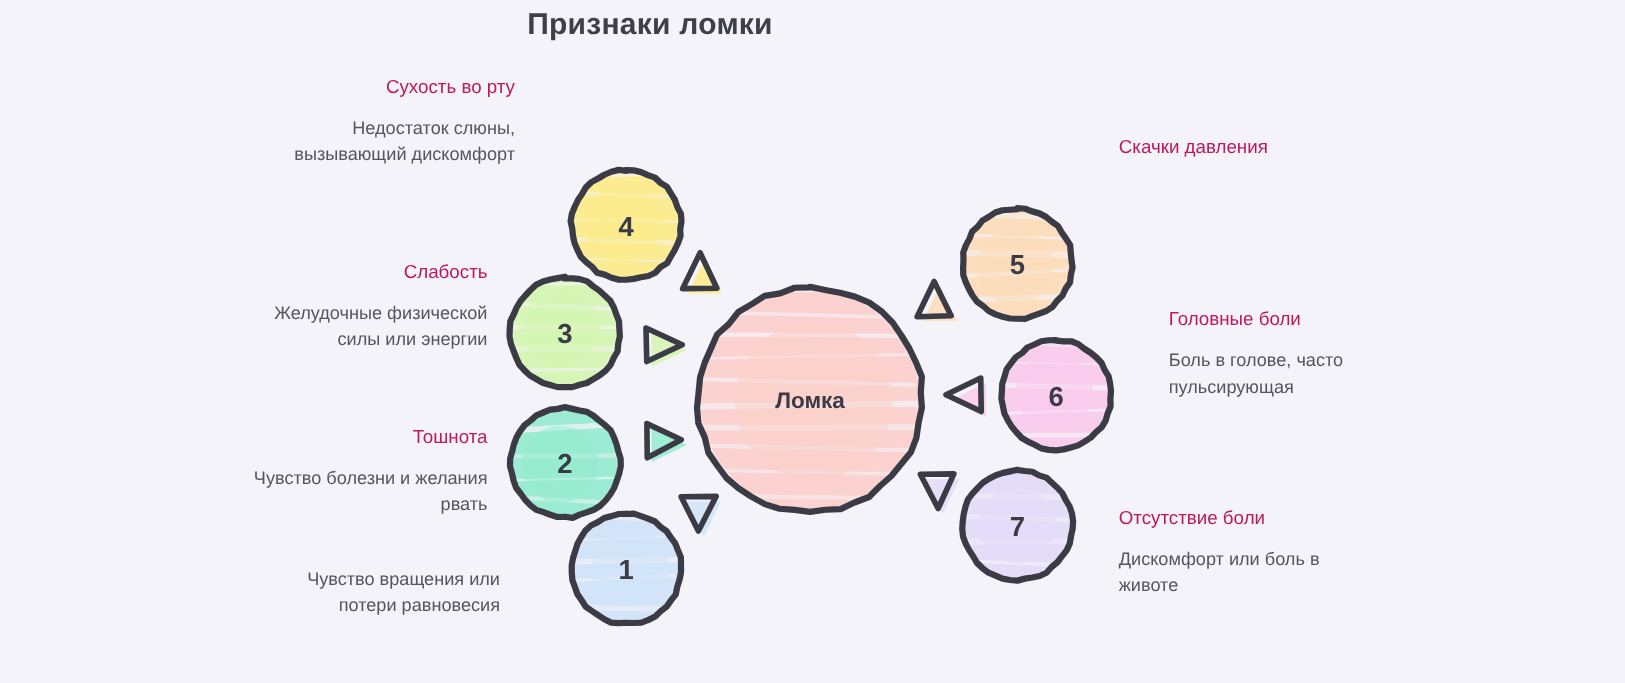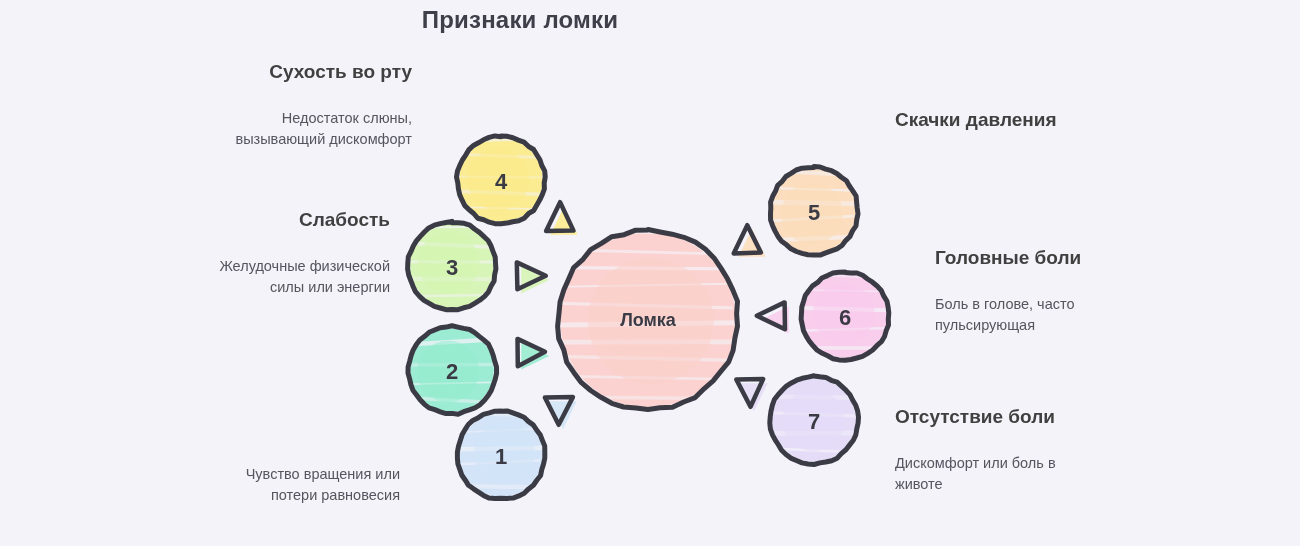--- a/index.html
+++ b/index.html
@@ -65,28 +65,28 @@
 
   
   .label-block {
     position: absolute;
     width: 190px;
   }
   .label-block.left  { text-align: right; }
   .label-block.right { text-align: left; }
 
   .label-title {
-    font-size: 19px;
-    font-weight: bold;
-    color: #404040;
+    font-size: 15px;
+    font-weight: normal;
+    color: #be185d;
     line-height: 1.28;
   }
 
   .label-desc {
-    margin-top: 24px;
+    margin-top: 14px;
     font-size: 14.5px;
     font-weight: normal;
     color: #55555f;
     line-height: 1.42;
   }
 </style>
 </head>
 <body>
 
 <div id="canvas">
@@ -275,20 +275,22 @@
         <path d="M 648.0 229.5 L 660.1 232.0 L 672.0 234.2 L 683.9 237.3 L 695.4 242.1 L 705.5 249.3 L 714.2 258.2 L 721.1 268.4 L 727.5 278.8 L 732.8 289.9 L 737.5 301.4 L 736.6 313.9 L 737.5 326.1 L 734.9 338.1 L 733.1 350.3 L 728.7 361.8 L 720.8 371.4 L 713.1 380.8 L 704.0 388.8 L 695.2 397.6 L 683.6 402.0 L 672.5 407.3 L 660.1 407.8 L 648.0 409.5 L 635.9 407.9 L 623.6 407.0 L 611.8 403.3 L 601.0 397.3 L 590.7 390.5 L 581.2 382.4 L 573.8 372.4 L 566.7 362.1 L 563.8 349.9 L 558.7 338.6 L 557.6 326.2 L 558.9 313.9 L 560.1 301.7 L 563.8 290.1 L 568.7 278.9 L 573.7 267.6 L 583.0 259.3 L 590.7 249.6 L 601.4 243.3 L 611.8 236.7 L 624.1 234.7 L 635.7 230.2 L 648.0 229.9 Z" fill="none" stroke="#3b3b46" stroke-width="5" stroke-linejoin="round" stroke-linecap="round"></path>
         <text class="hub-label" x="648" y="320">Ломка</text>
       </g>
   </svg>
 
   <div id="labels-layer">
       <div class="label-block left" style="top: 440px; left: 210px;">
         <div class="label-desc">Чувство вращения или потери равновесия</div>
       </div>
       <div class="label-block left" style="top: 340px; left: 200px;">
+        <div class="label-title">Тошнота</div>
+        <div class="label-desc">Чувство болезни и желания рвать</div>
       </div>
       <div class="label-block left" style="top: 208px; left: 200px;">
         <div class="label-title">Слабость</div>
         <div class="label-desc">Желудочные физической силы или энергии</div>
       </div>
       <div class="label-block left" style="top: 60px; left: 222px;">
         <div class="label-title">Сухость во рту</div>
         <div class="label-desc">Недостаток слюны, вызывающий дискомфорт</div>
       </div>
       <div class="label-block right" style="top: 108px; left: 895px;">

